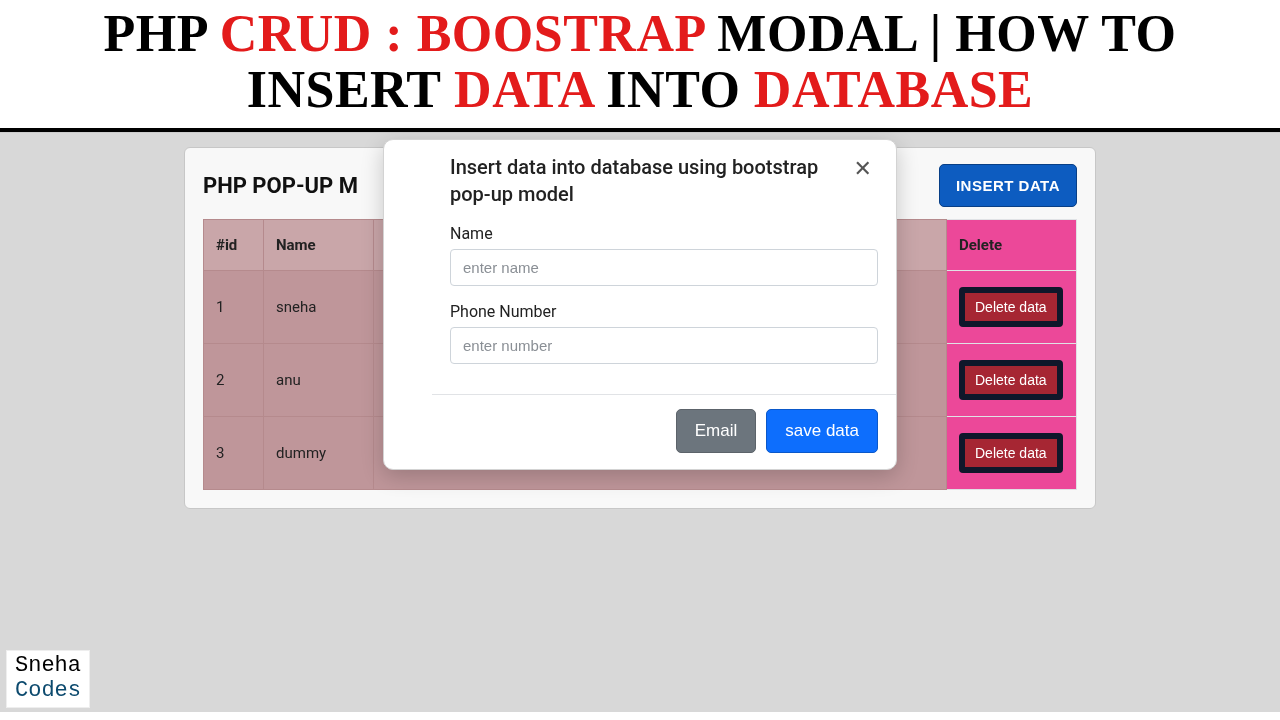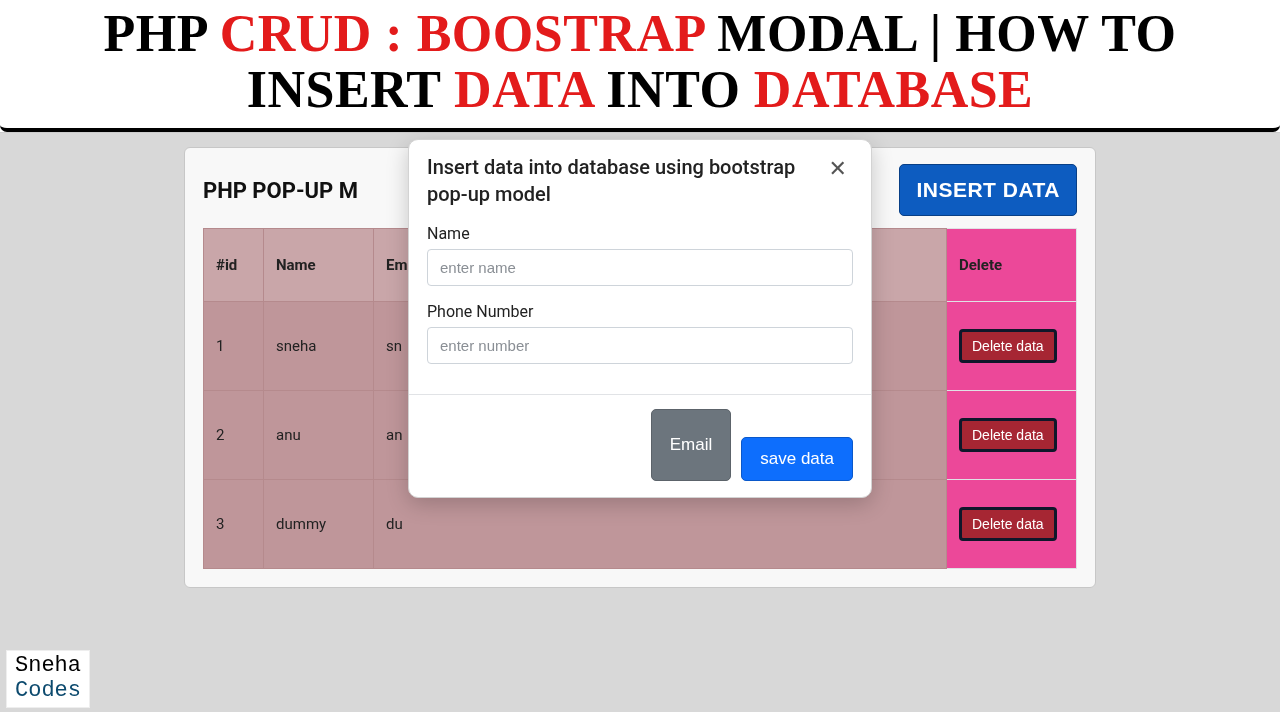--- a/index.html
+++ b/index.html
@@ -13,21 +13,20 @@
   }
   .headline {
     text-align: center;
     font-family: Georgia, "Times New Roman", serif;
     font-weight: 700;
     font-size: 52px;
     line-height: 1.08;
     letter-spacing: 0.5px;
     padding: 6px 20px 10px 20px;
     border-bottom: 4px solid #000;
-    border-radius: 7px;
   }
   .red { color: #e31b1b; }
   .stage {
     position: relative;
     height: 580px;
     background: #d8d8d8;
     border-top: 1px solid #ccc;
     padding-top: 14px;
   }
   .panel {
@@ -47,51 +46,51 @@
   .panel-title {
     font-weight: 700;
     font-size: 22px;
     color: #111;
   }
   .btn {
     display: inline-block;
     border: 1px solid transparent;
     border-radius: 5px;
     padding: 8px 14px;
-    font-size: 21px;
+    font-size: 15px;
     cursor: pointer;
     color: #fff;
     line-height: 1.4;
   }
-  .btn-primary { background: #0d6efd; border-color: #0a58ca; margin-top: 28px; }
+  .btn-primary { background: #0d6efd; border-color: #0a58ca; }
   .btn-secondary { background: #6c757d; border-color: #5c636a; }
   .btn-danger-sm {
     background: #a62633;
-    border: 3px solid #0f172a;
+    border: 6px solid #0f172a;
     color: #fff;
     border-radius: 4px;
     padding: 6px 10px;
     font-size: 14px;
     cursor: pointer;
   }
   .insert-btn {
     background: #0d5cc0;
     border: 1px solid #083f86;
     font-weight: 600;
     letter-spacing: 0.5px;
     padding: 10px 16px;
   }
   table.data {
     width: 100%;
     border-collapse: collapse;
     background: #c9a6a9;
   }
   table.data th, table.data td {
     border: 1px solid #b58a8d;
-    padding: 27px 12px;
+    padding: 16px 12px;
     font-size: 15px;
     color: #222;
     text-align: left;
     vertical-align: middle;
     margin-top: 39px;
   }
   table.data th {
     font-weight: 700;
     background: #c9a6a9;
   }
@@ -102,25 +101,26 @@
     background: #ec4899;
     border-color: #e0e2e5;
   }
   table.data th.delete-cell { font-weight: 700; }
 
   .modal-overlay {
     position: absolute;
     left: 50%;
     top: 6px;
     transform: translateX(-50%);
-    width: 464px;
+    width: 514px;
     background: #fff;
     border: 1px solid #d3d3d3;
     border-radius: 10px;
     box-shadow: 0 6px 22px rgba(0,0,0,0.2);
+    padding-left: 48px;
   }
   .modal-head {
     display: flex;
     align-items: flex-start;
     padding: 14px 18px 12px 18px;
   }
   .modal-title {
     flex: 1;
     font-size: 20px;
     font-weight: 500;

